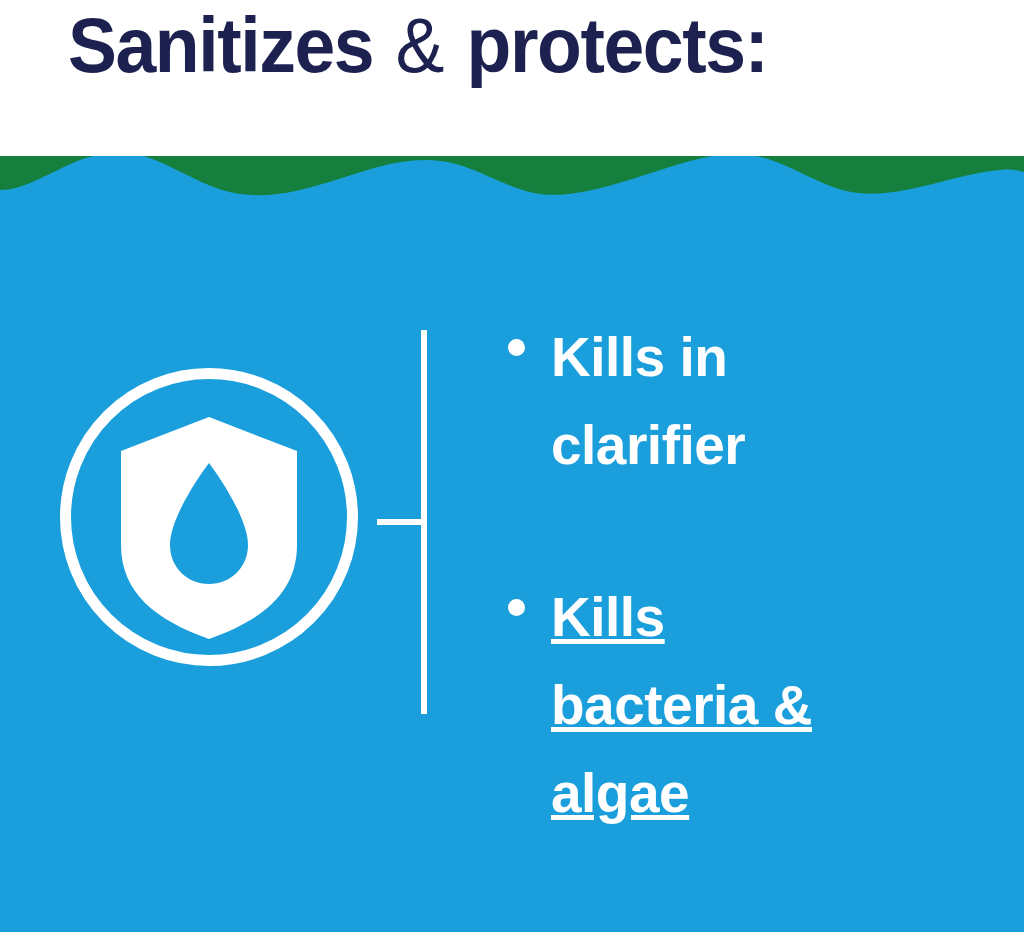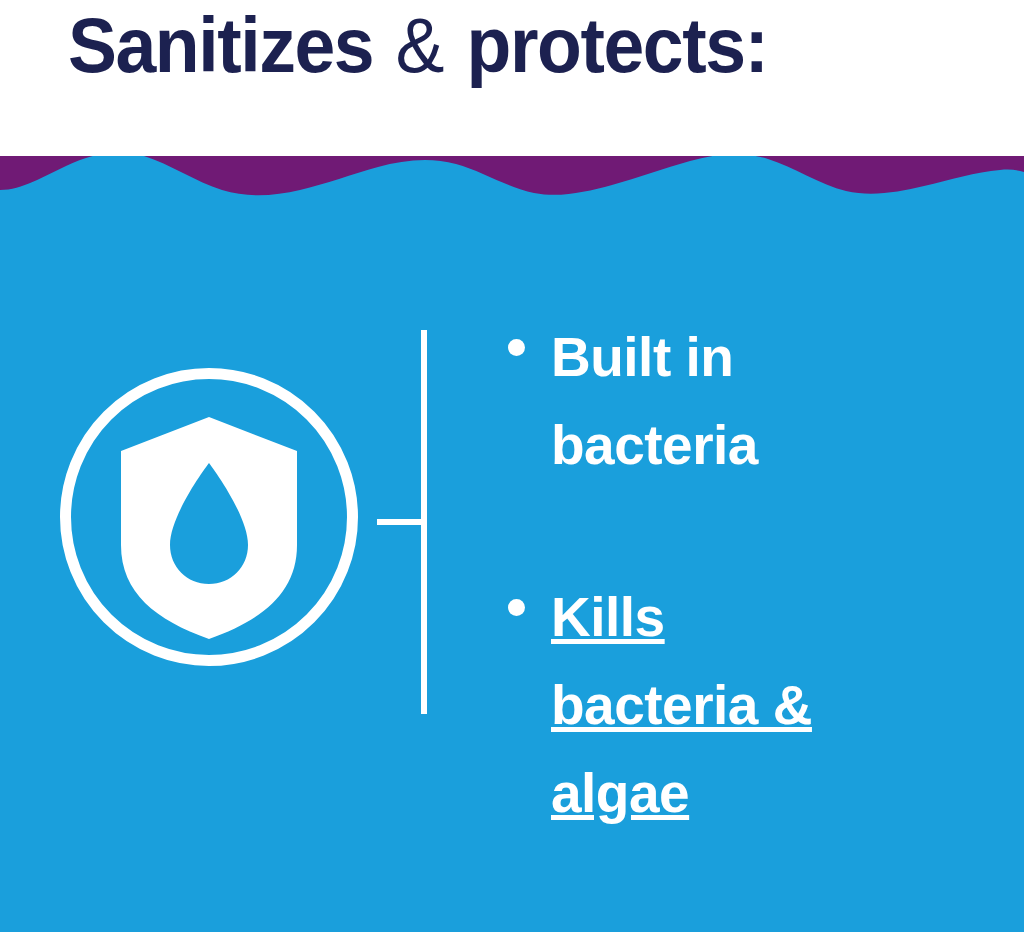--- a/index.html
+++ b/index.html
@@ -7,21 +7,21 @@
     margin: 0;
     padding: 0;
     background: #ffffff;
   }
 
   #canvas {
     position: relative;
     width: 1024px;
     height: 932px;
     overflow: hidden;
-    background: #701a75;
+    background: #15803d;
     font-family: "Liberation Sans", sans-serif;
     -webkit-font-smoothing: antialiased;
   }
 
   
   .header-band {
     position: absolute;
     left: 0;
     top: 0;
     width: 1024px;
@@ -186,21 +186,21 @@
   <div class="connector">
     <svg viewBox="0 0 66 392" xmlns="http://www.w3.org/2000/svg">
       <rect x="51" y="4" width="6" height="384" fill="#ffffff"></rect>
       <rect x="7" y="193" width="50" height="6" fill="#ffffff"></rect>
     </svg>
   </div>
 
   <ul class="feature-list">
     <li class="feature-item">
       <span class="dot"></span>
-      <span class="label">Built in bacteria</span>
+      <span class="label">Kills in clarifier</span>
     </li>
     <li class="feature-item">
       <span class="dot"></span>
       <span class="label">Kills bacteria &amp; algae</span>
     </li>
   </ul>
 
 </div>
 
 </body></html>

